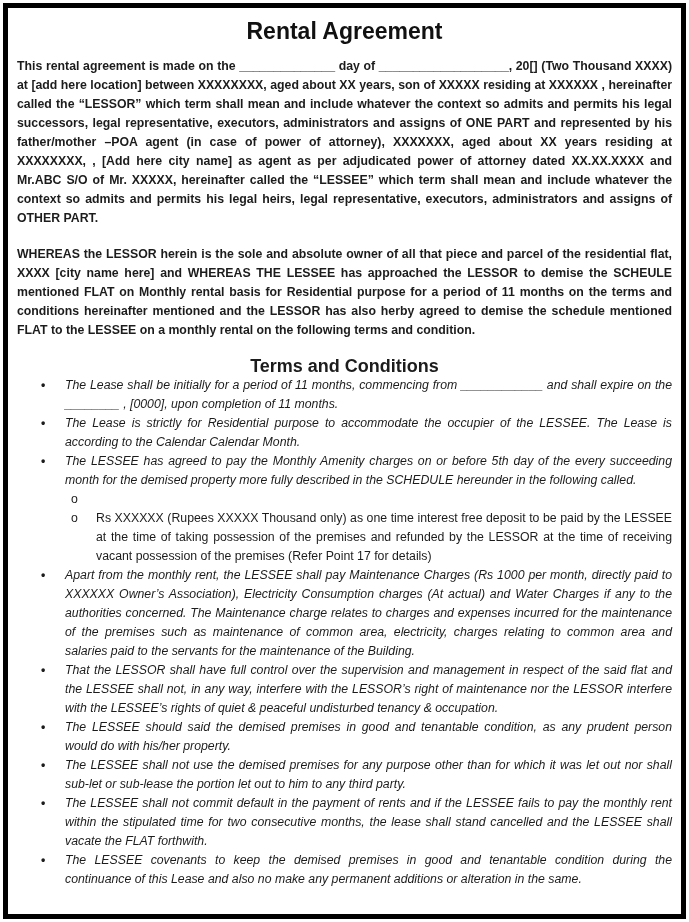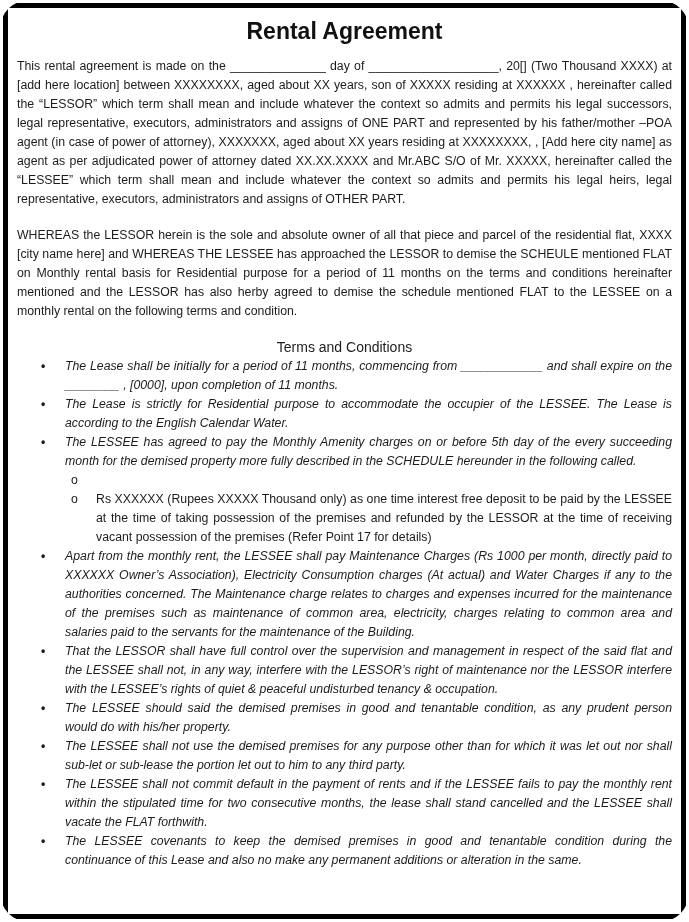--- a/index.html
+++ b/index.html
@@ -9,21 +9,20 @@
   }
   html,body{margin:0;padding:0;background:#fff;}
   .page{
     position:relative;
     width:689px;height:922px;
     background:var(--bg);
     font-family:"Liberation Sans","DejaVu Sans",sans-serif;
     color:var(--text);
     box-sizing:border-box;
     overflow:hidden;
-    border-radius:29px;
   }
   .frame{
     position:absolute;
     inset:3px;
     border:5px solid var(--border);
     padding:6px 9px 4px 9px;
     box-sizing:border-box;
     overflow:hidden;
   }
   .doc-title{
@@ -32,25 +31,26 @@
     font-size:23px;
     line-height:30px;
     font-weight:700;
     color:#111;
   }
   .para{
     font-size:12.3px;
     line-height:19px;
     text-align:justify;
     margin:0 0 17px 0;
+    font-weight:bold;
   }
   .terms-heading{
-    font-size:14px;
+    font-size:18px;
     line-height:19px;
-    font-weight:400;
+    font-weight:700;
     text-align:center;
     margin:0;
   }
   .terms-list{margin:0;padding:0;}
   .li{
     display:flex;
     align-items:flex-start;
     padding-left:24px;
     font-size:12.3px;
     line-height:19px;
@@ -100,21 +100,21 @@
 
     <div class="terms-list">
 
       <div class="li">
         <span class="marker">•</span>
         <div class="li-body">The Lease shall be initially for a period of 11 months, commencing from ____________ and shall expire on the ________ , [0000], upon completion of 11 months.</div>
       </div>
 
       <div class="li">
         <span class="marker">•</span>
-        <div class="li-body">The Lease is strictly for Residential purpose to accommodate the occupier of the LESSEE. The Lease is according to the English Calendar Water.</div>
+        <div class="li-body">The Lease is strictly for Residential purpose to accommodate the occupier of the LESSEE. The Lease is according to the Calendar Calendar Month.</div>
       </div>
 
       <div class="li">
         <span class="marker">•</span>
         <div class="li-body">The LESSEE has agreed to pay the Monthly Amenity charges on or before 5th day of the every succeeding month for the demised property more fully described in the SCHEDULE hereunder in the following called.</div>
       </div>
 
       <div class="sub-list">
         <div class="sub-li">
           <span class="marker">o</span>

